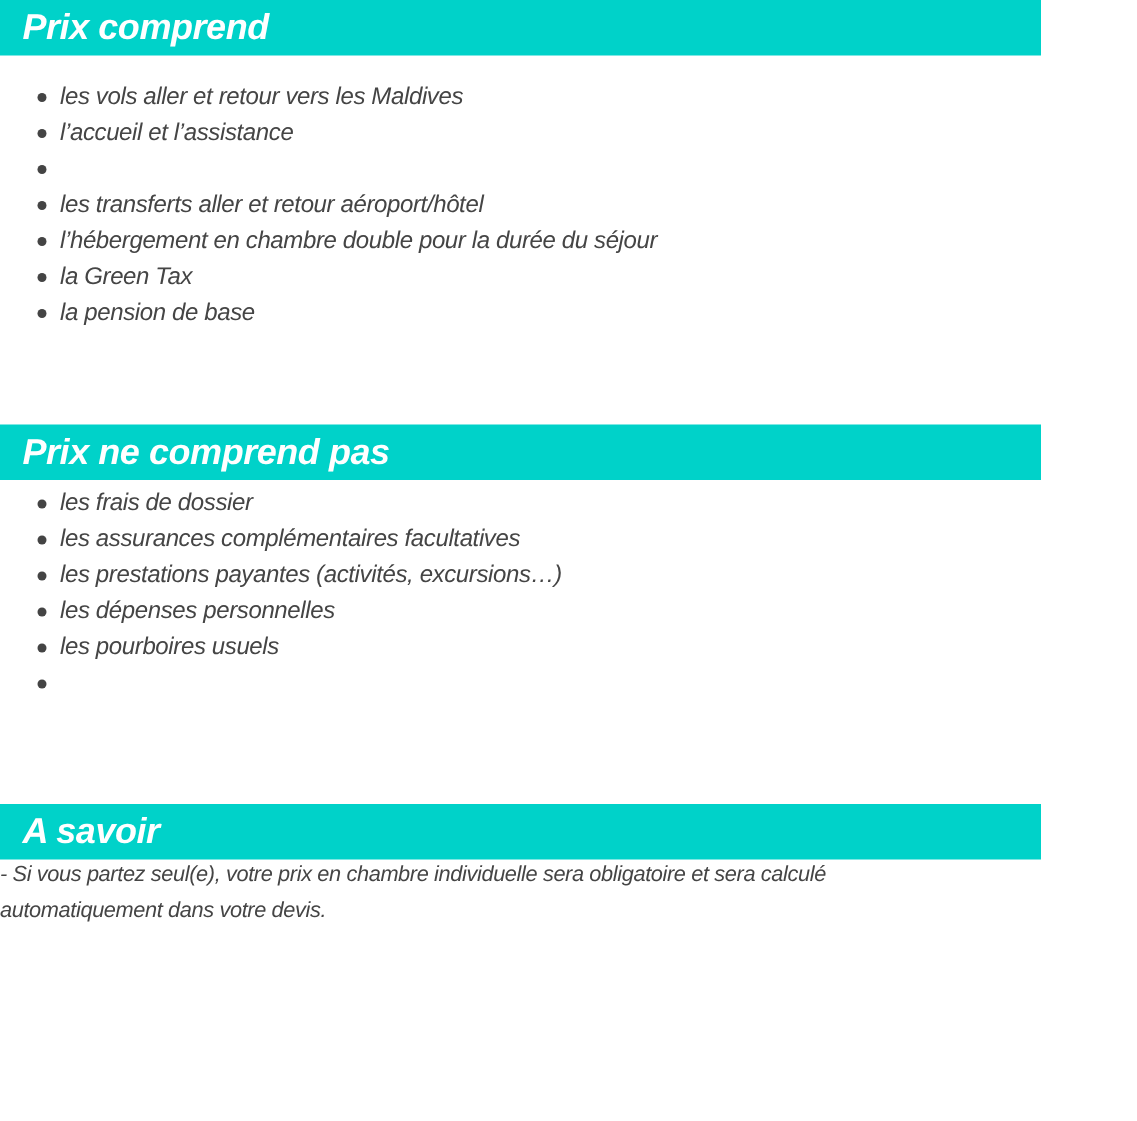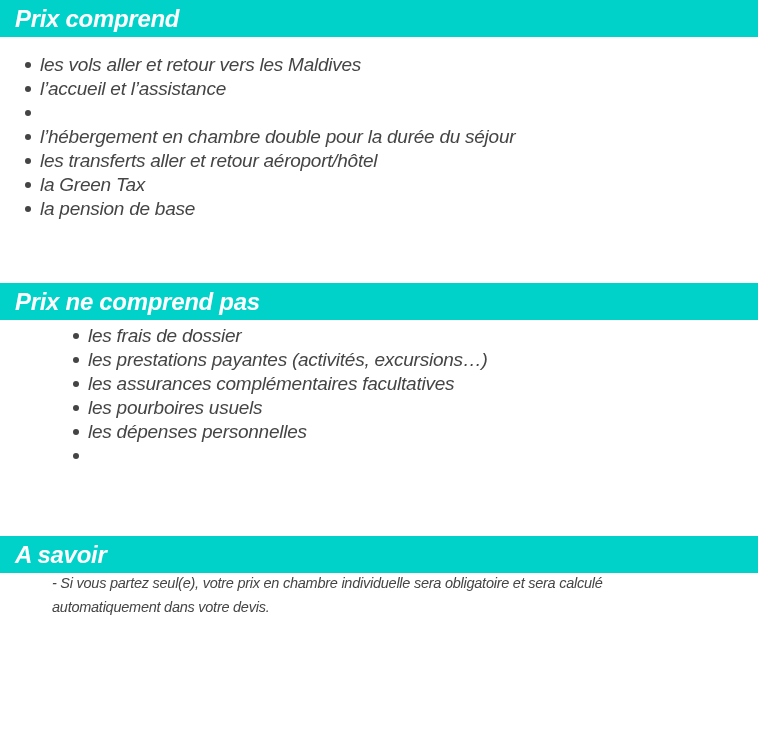--- a/index.html
+++ b/index.html
@@ -2,68 +2,68 @@
 <html><head>
   <meta charset="utf-8">
   <style>
     html, body { margin: 0; padding: 0; background: #ffffff; }
     body {
       width: 758px; height: 747px; overflow: hidden; position: relative;
       font-family: "Liberation Sans", "DejaVu Sans", sans-serif;
       color: #444444;
     }
     .band {
-      position: absolute; left: 0; width: 758px; height: 37px;
+      position: absolute; left: 0; width: 694px; height: 37px;
       background: #00d2c9;
       color: #ffffff;
       font-style: italic; font-weight: bold;
       font-size: 24px; line-height: 37px;
       padding-left: 15px; box-sizing: border-box;
       letter-spacing: -0.3px;
     }
     ul.list {
       position: absolute; left: 0; margin: 0; padding: 0; list-style: none;
     }
     ul.list li {
       position: relative; height: 24px; line-height: 24px;
       padding-left: 40px;
-      font-style: italic; font-size: 19px; color: #454545;
+      font-style: italic; font-size: 16px; color: #454545;
       white-space: nowrap; letter-spacing: -0.25px;
     }
     ul.list li .dot {
       position: absolute; left: 25px; top: 9px;
       width: 6px; height: 6px; border-radius: 50%; background: #444;
     }
     .para {
-      position: absolute; left: 16px; width: 624px;
+      position: absolute; left: 0; width: 624px;
       font-style: italic; font-size: 14.5px; color: #454545;
-      line-height: 24px; letter-spacing: -0.25px; padding-left: 36px;
+      line-height: 24px; letter-spacing: -0.25px;
     }
     .para p { margin: 0; }
   </style>
 </head>
 <body>
 
 <div class="band" style="top:0;">Prix comprend</div>
 <ul class="list" style="top:53px;">
   <li><span class="dot"></span><span>les vols aller et retour vers les Maldives</span></li>
   <li><span class="dot"></span><span>l’accueil et l’assistance</span></li>
   <li><span class="dot"></span></li>
+  <li><span class="dot"></span><span>les transferts aller et retour aéroport/hôtel</span></li>
   <li><span class="dot"></span><span>l’hébergement en chambre double pour la durée du séjour</span></li>
-  <li><span class="dot"></span><span>les transferts aller et retour aéroport/hôtel</span></li>
   <li><span class="dot"></span><span>la Green Tax</span></li>
   <li><span class="dot"></span><span>la pension de base</span></li>
 </ul>
 
 <div class="band" style="top:271px;margin-top:12px;">Prix ne comprend pas</div>
-<ul class="list" style="top:324px;padding-left:48px;">
+<ul class="list" style="top:324px;">
   <li><span class="dot"></span><span>les frais de dossier</span></li>
+  <li><span class="dot"></span><span>les assurances complémentaires facultatives</span></li>
   <li><span class="dot"></span><span>les prestations payantes (activités, excursions…)</span></li>
-  <li><span class="dot"></span><span>les assurances complémentaires facultatives</span></li>
+  <li><span class="dot"></span><span>les dépenses personnelles</span></li>
   <li><span class="dot"></span><span>les pourboires usuels</span></li>
-  <li><span class="dot"></span><span>les dépenses personnelles</span></li>
   <li><span class="dot"></span></li>
 </ul>
 
 <div class="band" style="top:536px;">A savoir</div>
 <div class="para" style="top:571px;">
   <p>- Si vous partez seul(e), votre prix en chambre individuelle sera obligatoire et sera calculé automatiquement dans votre devis.</p>
 </div>
 
 </body></html>

